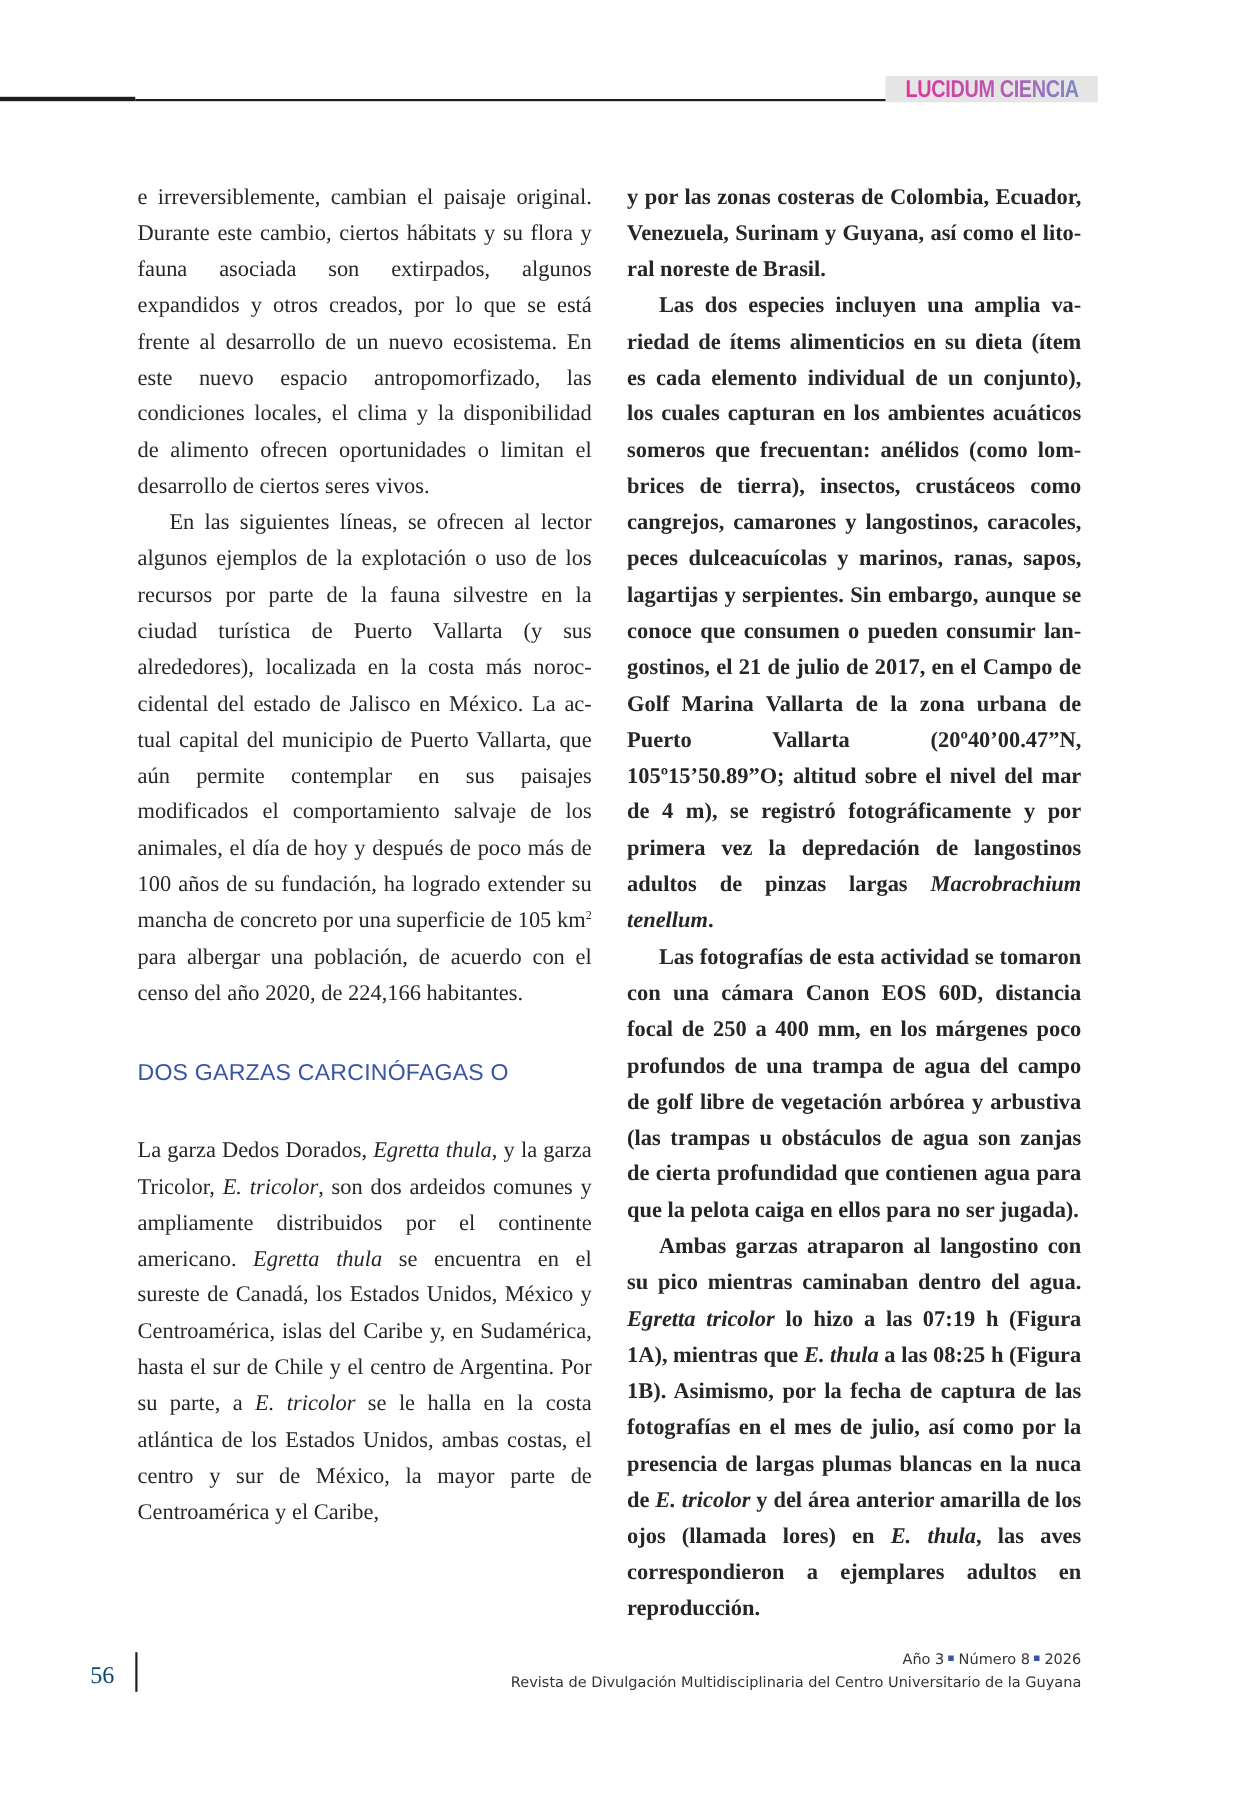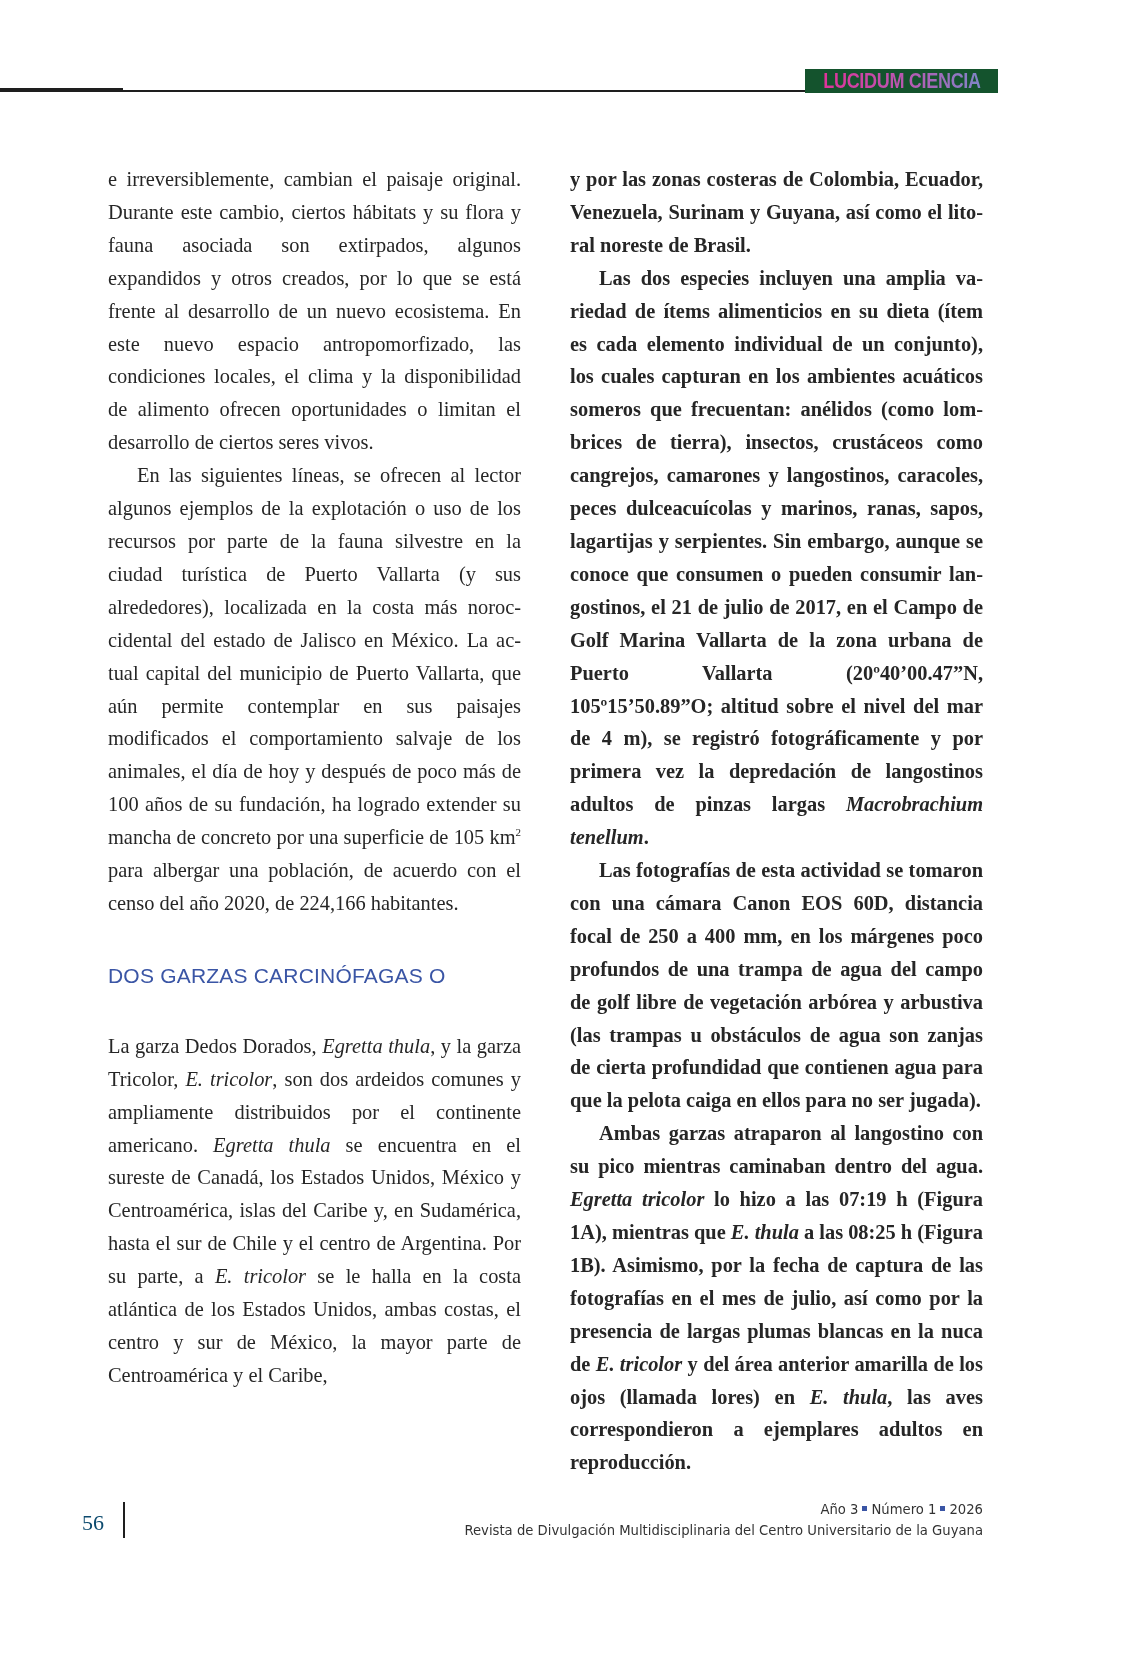--- a/index.html
+++ b/index.html
@@ -1,29 +1,29 @@
 <!DOCTYPE html>
 <html><head>
 <meta charset="utf-8">
 <style>
   html, body { margin: 0; padding: 0; background: #ffffff; }
   body { width: 1123px; height: 1654px; position: relative; overflow: hidden;
          font-family: "DejaVu Serif", "Liberation Serif", serif; color: #262626; }
 
   .rule-thick { position: absolute; left: 0; top: 88px; width: 123px; height: 4px; background: #1e1e1e; }
   .rule-thin { position: absolute; left: 123px; top: 90px; width: 683px; height: 2px; background: #1e1e1e; }
-  .brand { position: absolute; left: 805px; top: 69px; width: 193px; height: 24px; background: #14532d;
+  .brand { position: absolute; left: 805px; top: 69px; width: 193px; height: 24px; background: #e5e5e5;
            display: flex; align-items: center; justify-content: center; }
   .brand span { font-family: "Liberation Sans", sans-serif; font-weight: bold; font-size: 22px;
                 letter-spacing: -0.4px; transform: scaleX(0.82); white-space: nowrap;
                 background: linear-gradient(90deg, #e0339a 0%, #b65bb3 55%, #7f85c7 100%);
                 -webkit-background-clip: text; background-clip: text; color: transparent; }
 
   .col { position: absolute; top: 163px; width: 413px; }
-  .col1 { left: 108px; }
+  .col1 { left: 125px; }
   .col2 { left: 570px; font-weight: bold; }
   .col p { margin: 0; font-family: "Liberation Serif", serif; font-size: 20.4px; line-height: 32.9px;
            text-align: justify; hyphens: manual; }
   .col p.indent { text-indent: 29px; }
   .col em { font-style: italic; }
   .col sup { font-size: 11px; line-height: 0; vertical-align: 8px; }
 
   .heading { margin: 39px 0 38px 0; font-family: Liberation Sans, sans-serif; font-weight: normal;
              font-size: 21px; line-height: 33px; color: #3a55a5; letter-spacing: 0.2px; text-align: left; }
 
@@ -53,15 +53,15 @@
 <div class="col col2">
   <p>y por las zonas costeras de Colombia, Ecuador, Venezuela, Surinam y Guyana, así como el lito­ral noreste de Brasil.</p>
   <p class="indent"><span>Las dos especies incluyen una amplia va­riedad de ítems alimenticios en su dieta (ítem es cada elemento individual de un conjunto), los cuales capturan en los ambientes acuáticos someros que frecuentan: anélidos (como lom­brices de tierra), insectos, crustáceos como cangrejos, camarones y langostinos, caracoles, peces dulceacuícolas y marinos, ranas, sapos, lagartijas y serpientes. Sin embargo, aunque se conoce que consumen o pueden consumir lan­gostinos, el 21 de julio de 2017, en el Campo de Golf Marina Vallarta de la zona urbana de Puer­to Vallarta (20º40’00.47”N, 105º15’50.89”O; altitud sobre el nivel del mar de 4 m), se re­gistró fotográficamente y por primera vez la depredación de langostinos adultos de pinzas largas </span><em>Macrobrachium tenellum</em><span>.</span></p>
   <p class="indent">Las fotografías de esta actividad se toma­ron con una cámara Canon EOS 60D, distancia focal de 250 a 400 mm, en los márgenes poco profundos de una trampa de agua del campo de golf libre de vegetación arbórea y arbustiva (las trampas u obstáculos de agua son zanjas de cierta profundidad que contienen agua para que la pelota caiga en ellos para no ser jugada).</p>
   <p class="indent"><span>Ambas garzas atraparon al langostino con su pico mientras caminaban dentro del agua. </span><em>Egretta tricolor</em><span> lo hizo a las 07:19 h (Figura 1A), mientras que </span><em>E. thula</em><span> a las 08:25 h (Fi­gura 1B). Asimismo, por la fecha de captura de las fotografías en el mes de julio, así como por la presencia de largas plumas blancas en la nuca de </span><em>E. tricolor</em><span> y del área anterior ama­rilla de los ojos (llamada lores) en </span><em>E. thula</em><span>, las aves correspondieron a ejemplares adultos en reproducción.</span></p>
 </div>
 
 <div class="footer-page">56</div>
 <div class="footer-bar"></div>
 <div class="footer-right">
-  <div><span>Año 3</span><span class="sq"></span><span>Número 1</span><span class="sq"></span><span>2026</span></div>
+  <div><span>Año 3</span><span class="sq"></span><span>Número 8</span><span class="sq"></span><span>2026</span></div>
   <div>Revista de Divulgación Multidisciplinaria del Centro Universitario de la Guyana</div>
 </div>
 
 </body></html>

